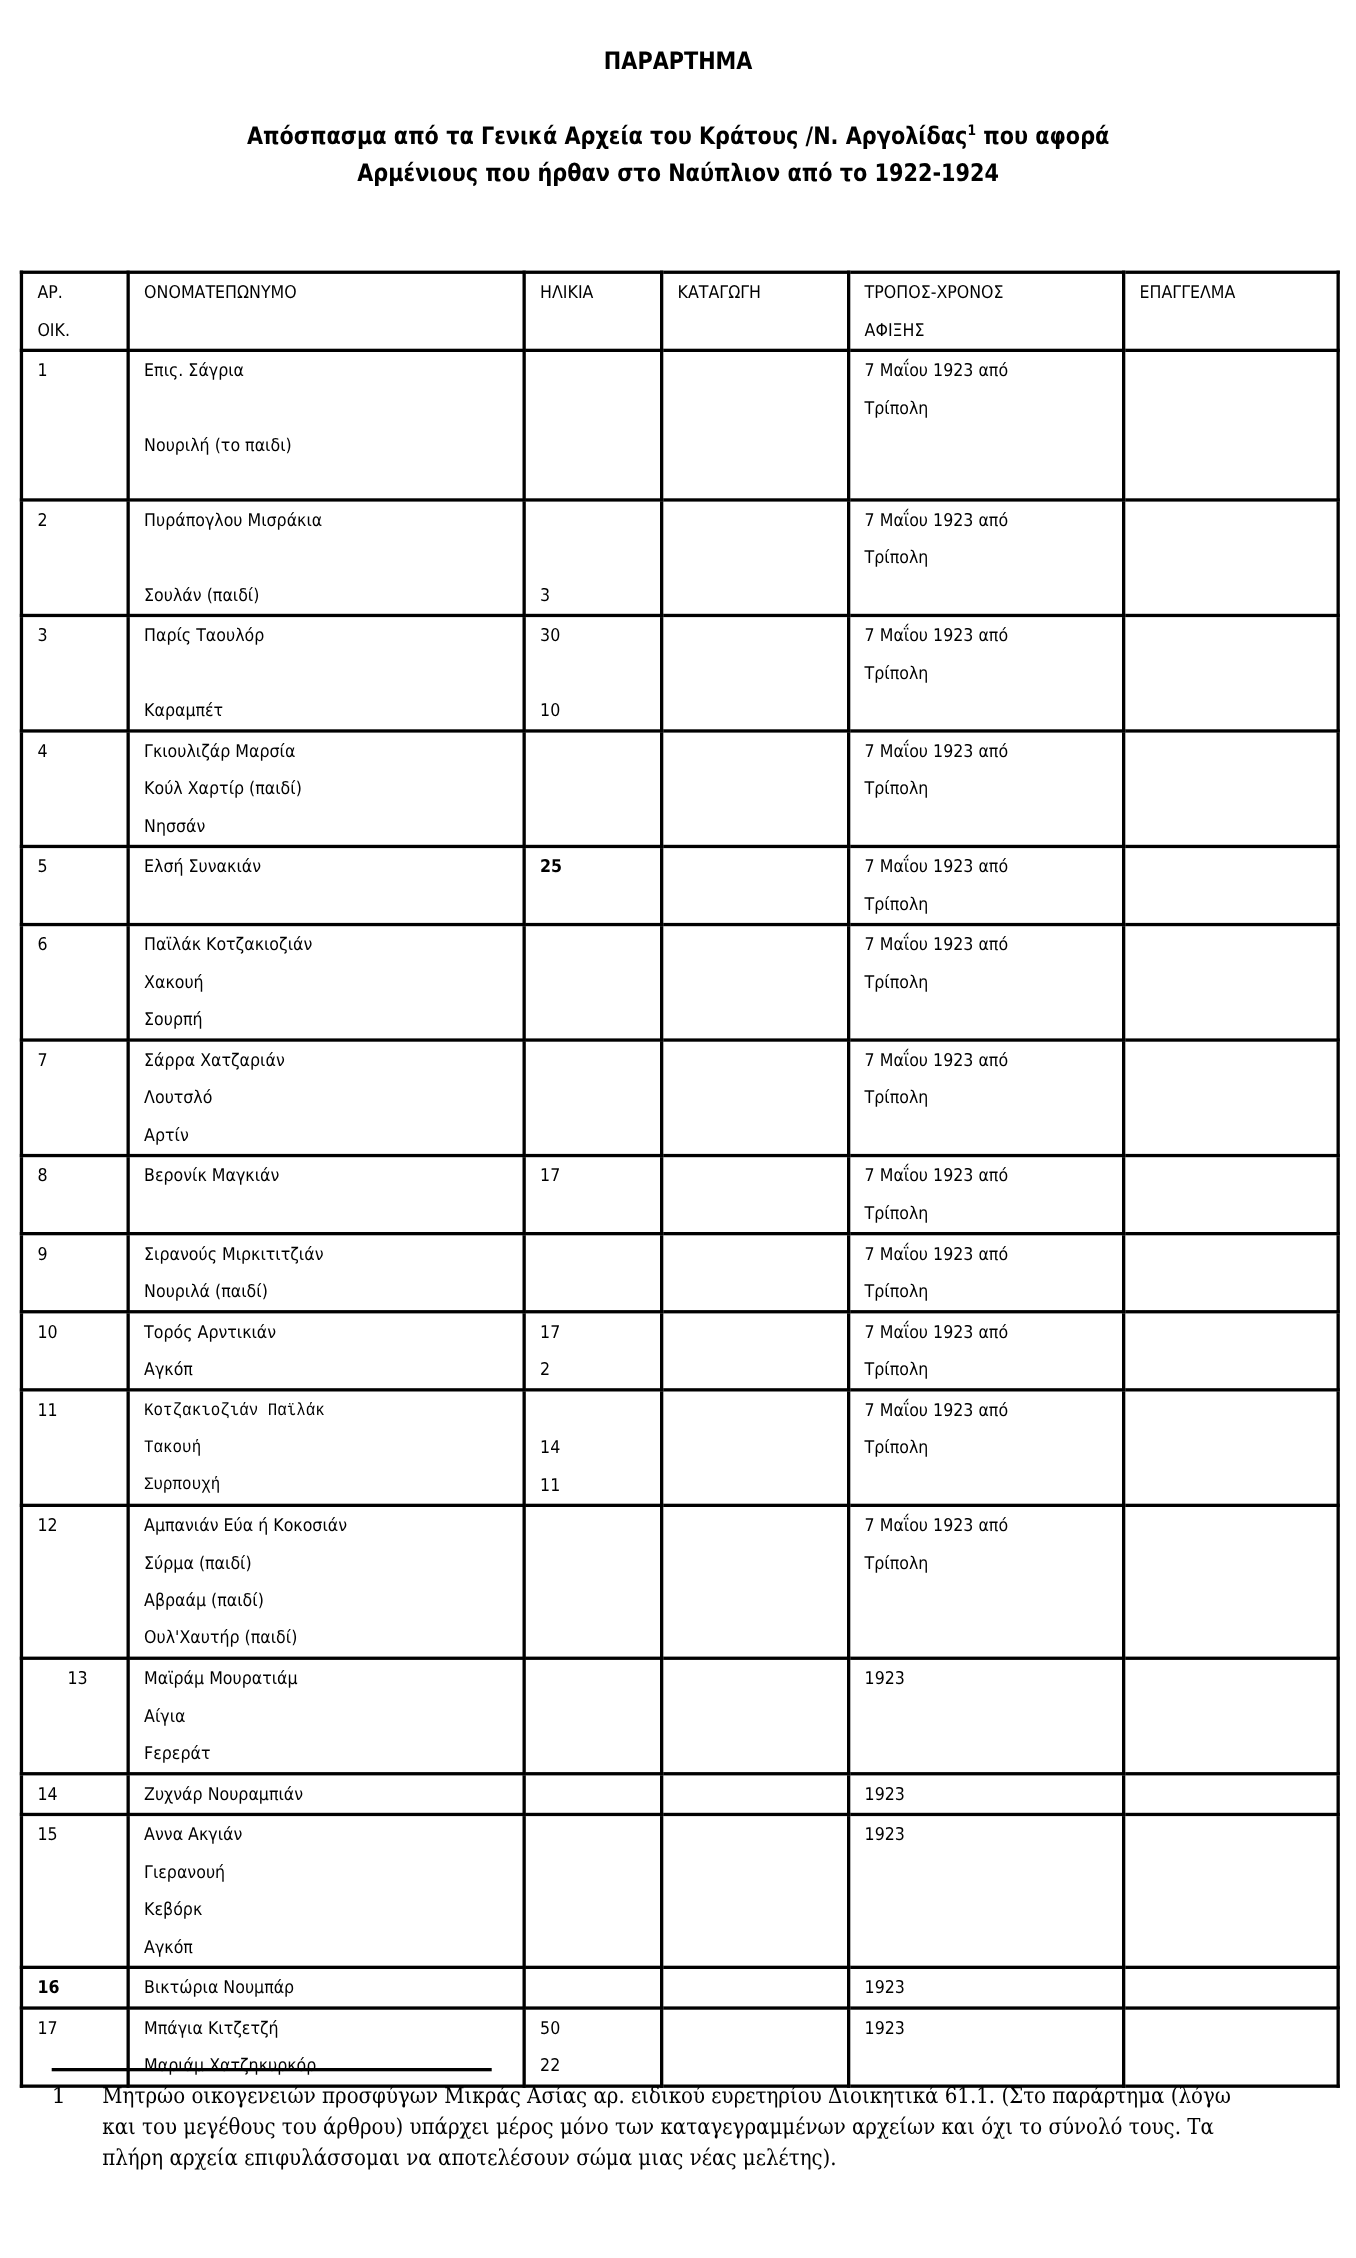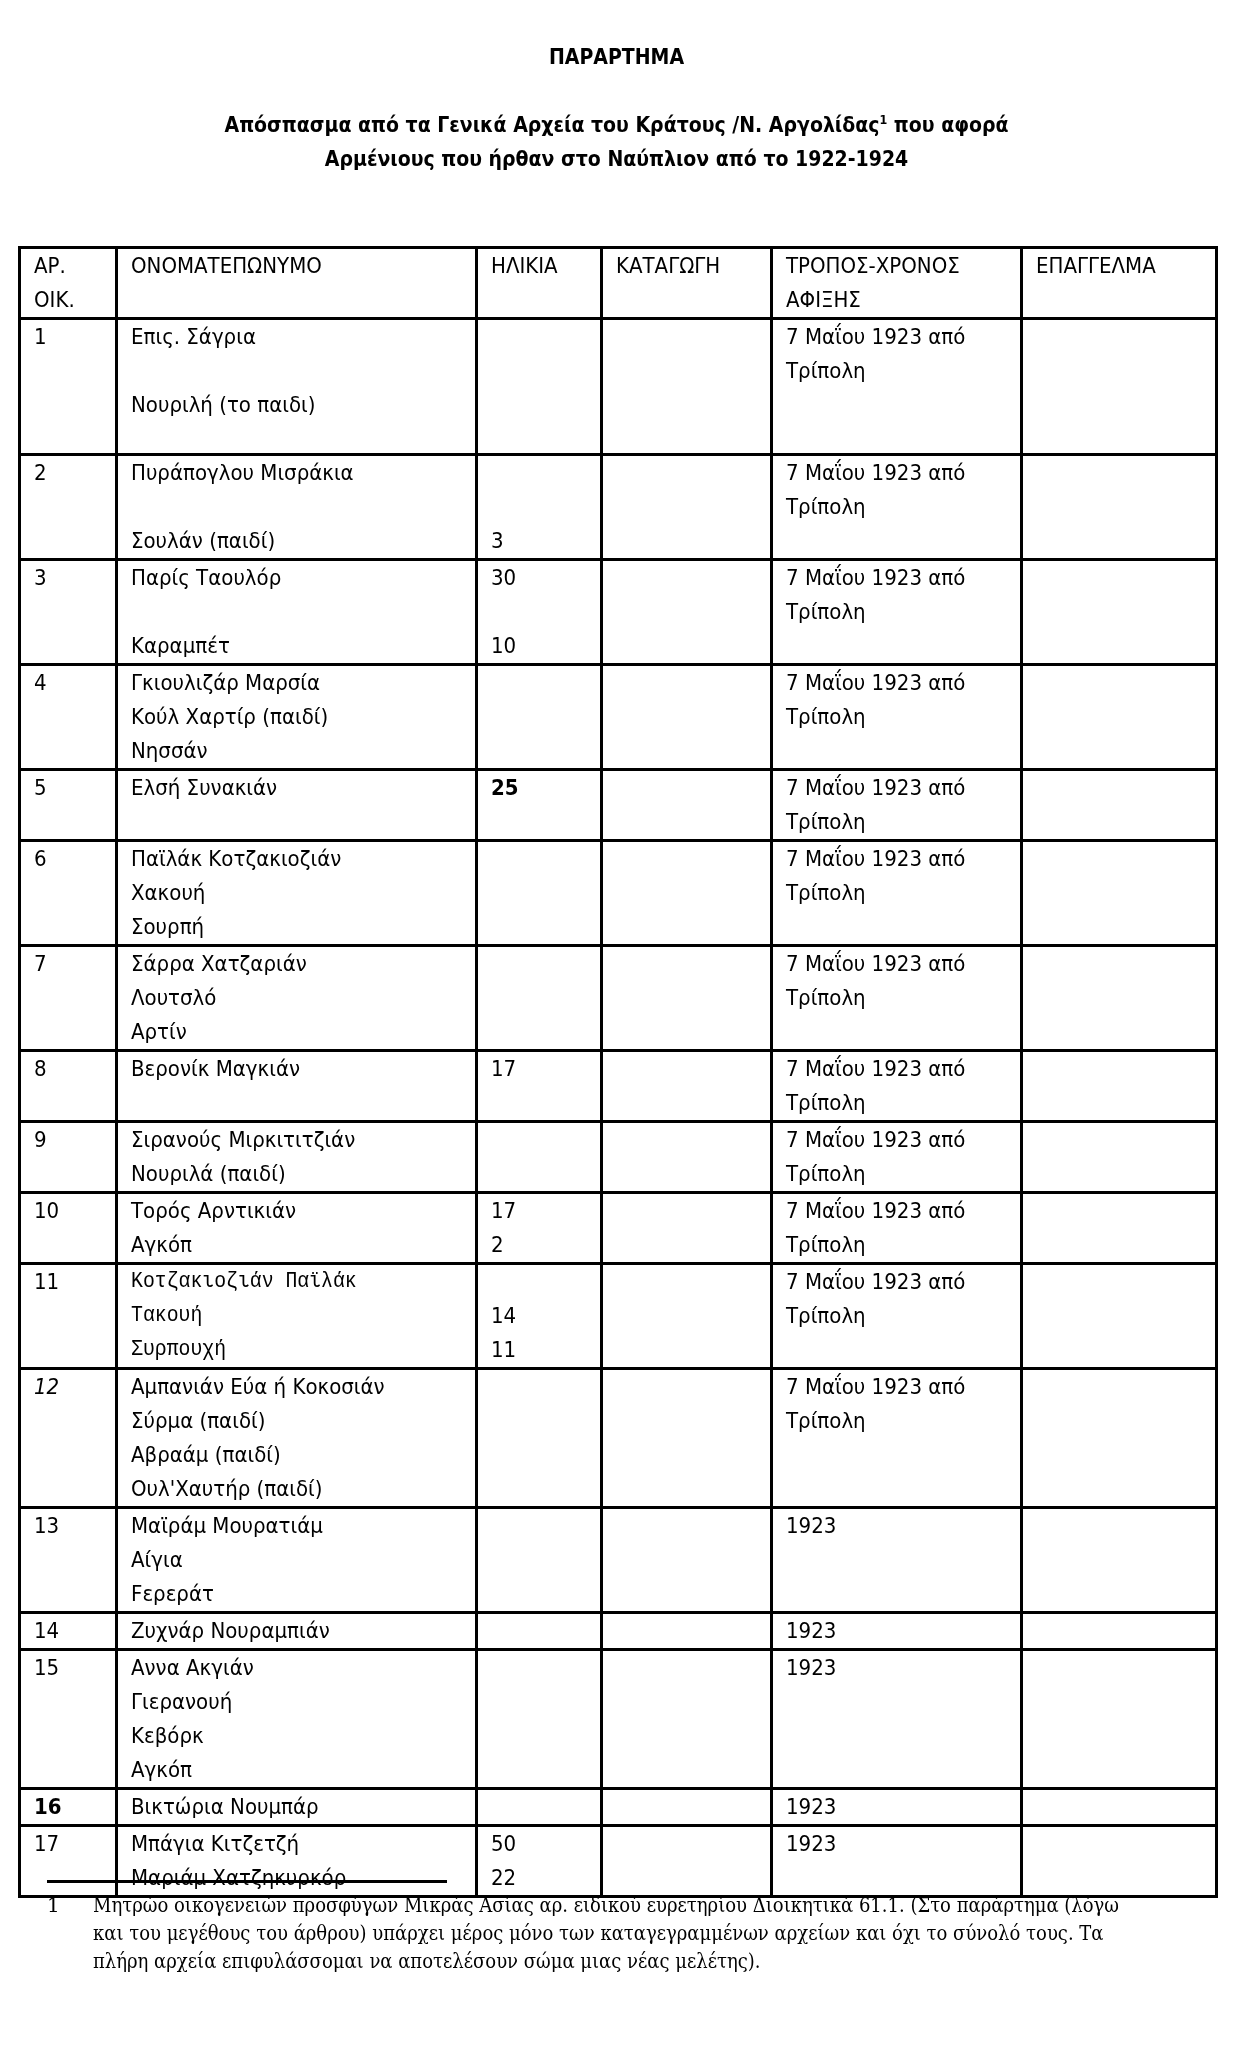--- a/index.html
+++ b/index.html
@@ -3,21 +3,21 @@
 <meta charset="utf-8">
 <style>
   html, body { margin:0; padding:0; background:#fff; }
   body { width:1233px; height:2053px; position:relative; overflow:hidden; color:#000; }
   .title { position:absolute; left:0; width:1233px; text-align:center; font-family:"DejaVu Sans", sans-serif; font-weight:bold; font-size:22px; transform:scaleX(0.86); }
   #t1 { top:44px; }
   .sub { position:absolute; left:0; width:1233px; text-align:center; font-family:"DejaVu Sans", sans-serif; font-weight:bold; font-size:22px; line-height:34px; transform:scaleX(0.86); }
   #t2 { top:108px; }
   #t3 { top:142px; }
   sup { font-size:13px; vertical-align:8px; line-height:0; }
-  table { position:absolute; left:18px; top:246px; width:1197px; border-collapse:collapse; font-family:"DejaVu Sans", sans-serif; font-size:22px; table-layout:fixed; }
+  table { position:absolute; left:18px; top:246px; width:1197px; border-collapse:collapse; font-family:"DejaVu Sans", sans-serif; font-size:16px; table-layout:fixed; }
   td, th { border:3px solid #000; vertical-align:top; text-align:left; font-weight:normal; padding:0 0 0 13px; line-height:34px; overflow:hidden; white-space:nowrap; }
   th .cell, td .cell { display:block; transform:scaleX(0.9); transform-origin:left; }
   .rule { position:absolute; left:47px; top:1880px; width:400px; height:3px; background:#000; }
   .fn { position:absolute; left:47px; top:1891px; width:1160px; font-family:"DejaVu Serif", serif; font-size:20px; line-height:28px; }
   .fn-num { position:absolute; left:0; top:0; }
   .fn-text { position:absolute; left:46px; top:0; width:1150px; transform:scaleX(0.9); transform-origin:left; }
 </style>
 </head>
 <body>
 
@@ -316,21 +316,21 @@
         </td>
         <td style="height: 99px;">
           <span class="cell">7 Μαΐου 1923 από</span>
           <span class="cell">Τρίπολη</span>
         </td>
         <td style="height: 99px;">
           <span class="cell"></span>
         </td>
       </tr>
       <tr>
-        <td style="height: 133px; font-style: italic;">
+        <td style="height: 133px;">
           <span class="cell">12</span>
         </td>
         <td style="height: 133px;">
           <span class="cell">Αμπανιάν Εύα ή Κοκοσιάν</span>
           <span class="cell">Σύρμα (παιδί)</span>
           <span class="cell">Αβραάμ (παιδί)</span>
           <span class="cell">Ουλ'Χαυτήρ (παιδί)</span>
         </td>
         <td style="height: 133px;">
           <span class="cell">&nbsp;</span>
@@ -343,21 +343,21 @@
         </td>
         <td style="height: 133px;">
           <span class="cell">7 Μαΐου 1923 από</span>
           <span class="cell">Τρίπολη</span>
         </td>
         <td style="height: 133px;">
           <span class="cell"></span>
         </td>
       </tr>
       <tr>
-        <td style="height: 99px;">
+        <td style="height: 99px; text-align: center;">
           <span class="cell">13</span>
         </td>
         <td style="height: 99px;">
           <span class="cell">Μαϊράμ Μουρατιάμ</span>
           <span class="cell">Αίγια</span>
           <span class="cell">Fερεράτ</span>
         </td>
         <td style="height: 99px;">
           <span class="cell">&nbsp;</span>
           <span class="cell">&nbsp;</span>

